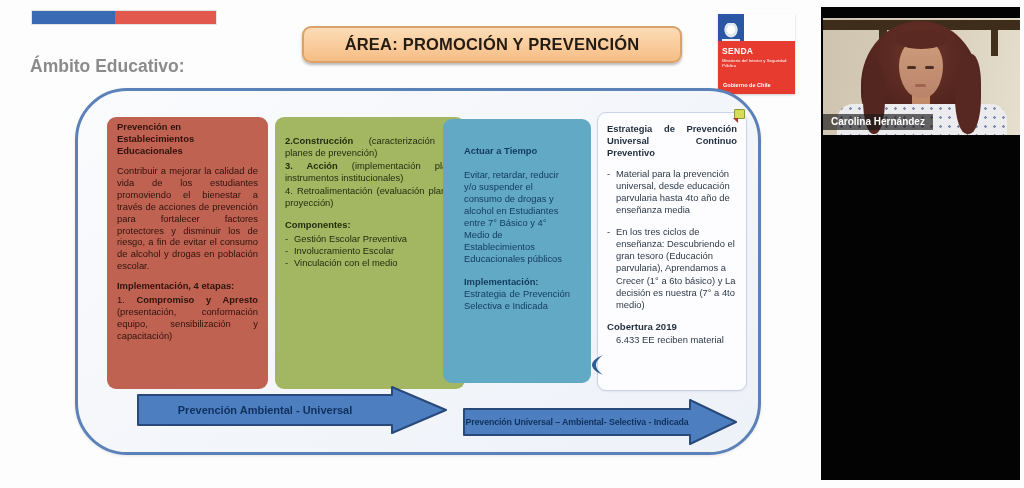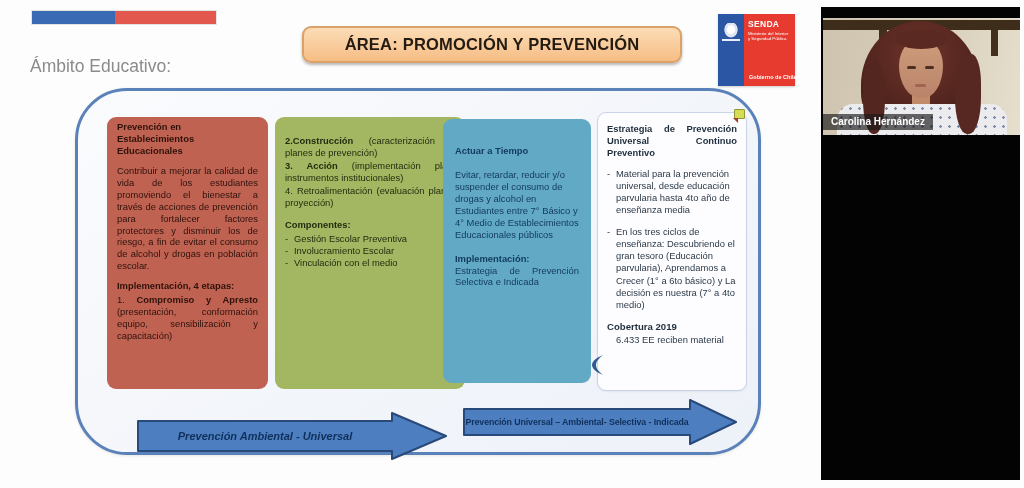--- a/index.html
+++ b/index.html
@@ -13,25 +13,25 @@
             box-shadow:0 0 0 1px #e3e3e3;}
   .fb-blue{width:45%;height:100%;}
   .fb-red{width:55%;height:100%;}
 
   .banner{position:absolute;left:302px;top:26px;width:380px;height:37px;box-sizing:border-box;
           border-radius:9px;display:flex;align-items:center;justify-content:center;
           font-size:16.5px;font-weight:bold;letter-spacing:.2px;color:#241c13;
           background:linear-gradient(#fcdcb6,#f6bd85);border:2px solid #daa269;
           box-shadow:0 2px 3px rgba(0,0,0,.28);}
 
-  .ambito{position:absolute;left:30px;top:56px;font-size:17.5px;font-weight:normal;color:#8b8b8b;}
-
-  
-  .senda-logo{position:absolute;left:718px;top:14px;width:77px;height:72px;display:flex;
-              box-shadow:0 1px 2px rgba(0,0,0,.2);}
+  .ambito{position:absolute;left:30px;top:56px;font-size:17.5px;font-weight:bold;color:#8b8b8b;}
+
+  
+  .senda-logo{position:absolute;left:718px;top:14px;width:77px;height:80px;display:flex;
+              box-shadow:0 1px 2px rgba(0,0,0,.2);flex-direction:column;}
   .logo-blue{width:26px;background:#2a56a3;position:relative;}
   .crest{width:16px;height:16px;margin:9px auto 0;
          background:radial-gradient(ellipse at 50% 42%,#ffffff 0 34%,rgba(255,255,255,.85) 35% 55%,transparent 62%);}
   .crest-base{width:18px;height:2px;background:rgba(255,255,255,.9);margin:0 auto;}
   .logo-red{flex:1;background:#e73b2f;position:relative;padding:5px 4px;box-sizing:border-box;color:#fff;}
   .logo-agency{font-size:8.5px;font-weight:bold;letter-spacing:.3px;}
   .logo-ministry{font-size:6px;line-height:1.2;transform:scale(.72);transform-origin:left top;width:138%;margin-top:2px;}
   .logo-gov{position:absolute;left:5px;bottom:6px;font-size:6px;font-weight:bold;transform:scale(.92);transform-origin:left bottom;white-space:nowrap;}
 
   
@@ -50,41 +50,41 @@
   .panel-red .p-body{margin-bottom:8px !important;}
   .panel-red .p-head{margin-bottom:2px !important;}
 
   .panel-green{left:197px;top:26px;width:190px;height:272px;background:#a3b763;color:#232d0e;padding:18px 10px 10px;}
   .panel-green .step{margin-bottom:1px !important;}
   .panel-green .p-head{margin-top:10px !important;margin-bottom:2px !important;}
   .dash-row{display:flex;font-size:9.4px;line-height:1.3;}
   .dash-mark{width:9px;flex:none;}
   .dash-text{flex:1;}
 
-  .panel-blue{left:365px;top:28px;width:148px;height:264px;background:#62a9c6;color:#123a5c;padding:26px 12px 10px;}
+  .panel-blue{left:365px;top:28px;width:148px;height:264px;background:#62a9c6;color:#123a5c;padding:26px 21px 10px;}
   .panel-blue .p-title{margin-bottom:12px !important;}
   .panel-blue .p-body{margin-bottom:12px !important;}
 
   .panel-white{left:519px;top:21px;width:150px;height:279px;background:#fdfdff;border:1.5px solid #c9d3e8;
                color:#2c3a49;padding:10px 9px;box-shadow:0 1px 2px rgba(0,0,0,.06);}
   .panel-white .p-title{margin-bottom:9px !important;text-align:justify;color:#1f2d3c;}
   .panel-white .dash-row{margin-bottom:9px;}
   .coverage{margin-top:10px;}
   .coverage-head{font-size:9.6px;font-weight:bold;color:#1f2d3c;}
   .coverage-val{font-size:9.4px;padding-left:9px;margin-top:2px;}
 
   .comment-icon{position:absolute;right:1px;top:-4px;width:9px;height:8px;background:#d6dd55;
                 border:1px solid #8f9638;border-radius:1px;}
   .comment-tri{position:absolute;right:8px;top:5px;width:0;height:0;
                border-top:5px solid #a93b2c;border-left:5px solid transparent;}
   .crescent{position:absolute;left:-6px;top:242px;}
 
   
   .arrow{position:absolute;width:312px;height:50px;}
-  .arrow1{left:58px;top:320px;font-style:italic;}
+  .arrow1{left:58px;top:294px;}
   .arrow2{left:384px;top:306px;width:276px;text-decoration:underline;}
   .arrow svg{position:absolute;left:0;top:0;}
   .arrow-label{position:absolute;left:0;top:0;height:50px;display:flex;align-items:center;
                justify-content:center;font-weight:bold;color:#10305c;}
   .arrow1 .arrow-label{width:258px;font-size:11px;}
   .arrow2 .arrow-label{width:230px;font-size:8.8px;letter-spacing:-.1px;}
 
   
   .video-col{position:absolute;left:820px;top:0;width:204px;height:488px;background:#fdfdfd;}
   .black-panel{position:absolute;left:1px;top:7px;width:199px;height:473px;background:#030303;}

